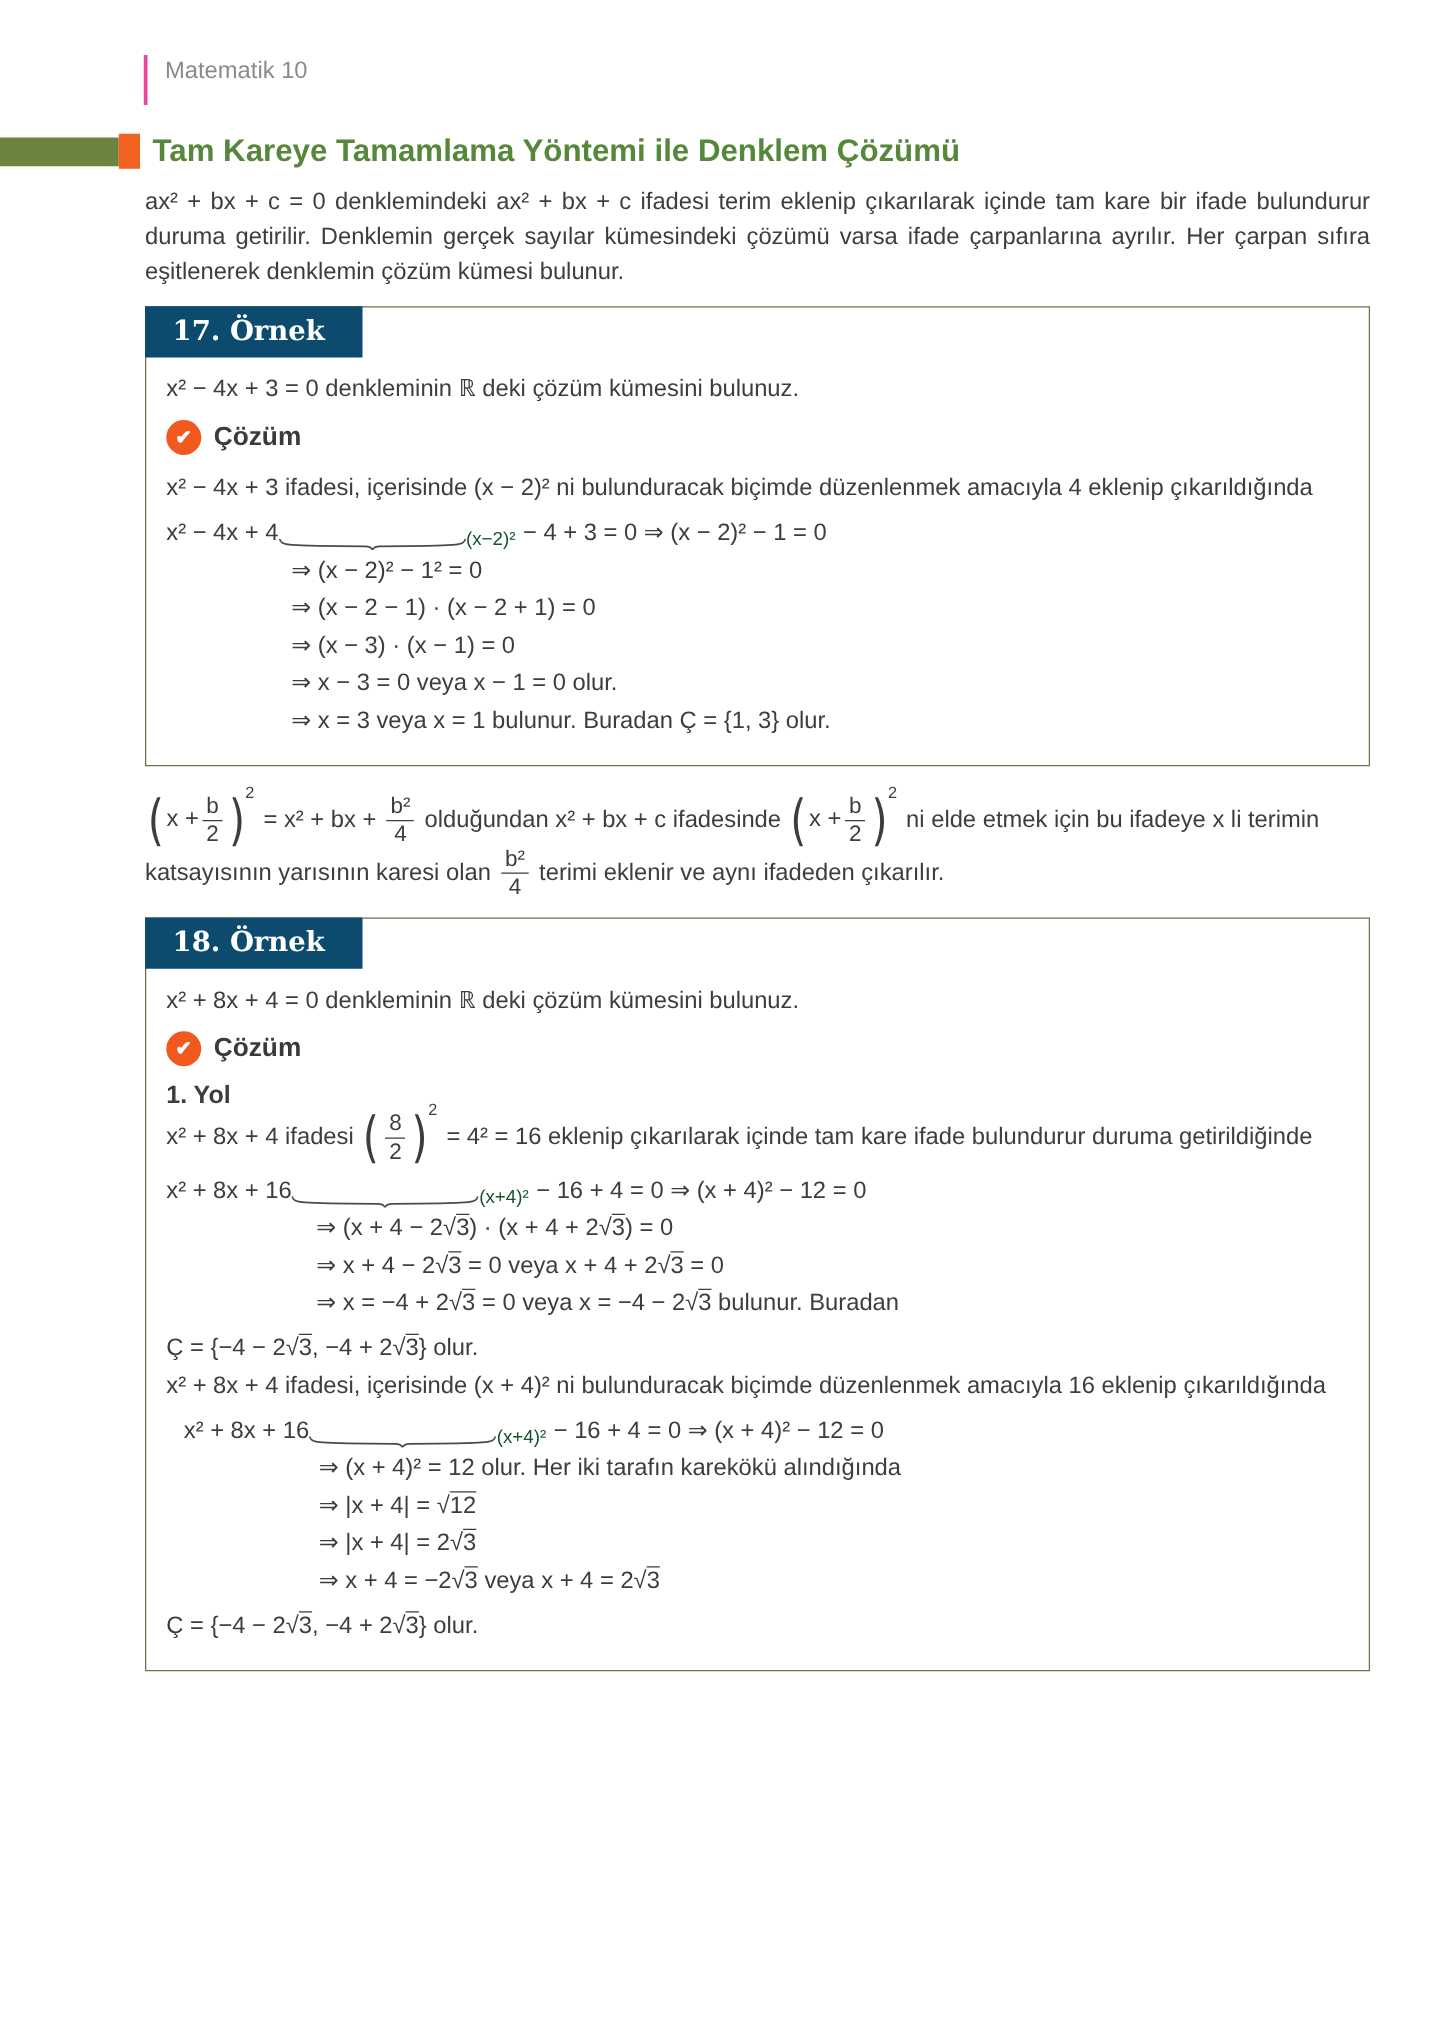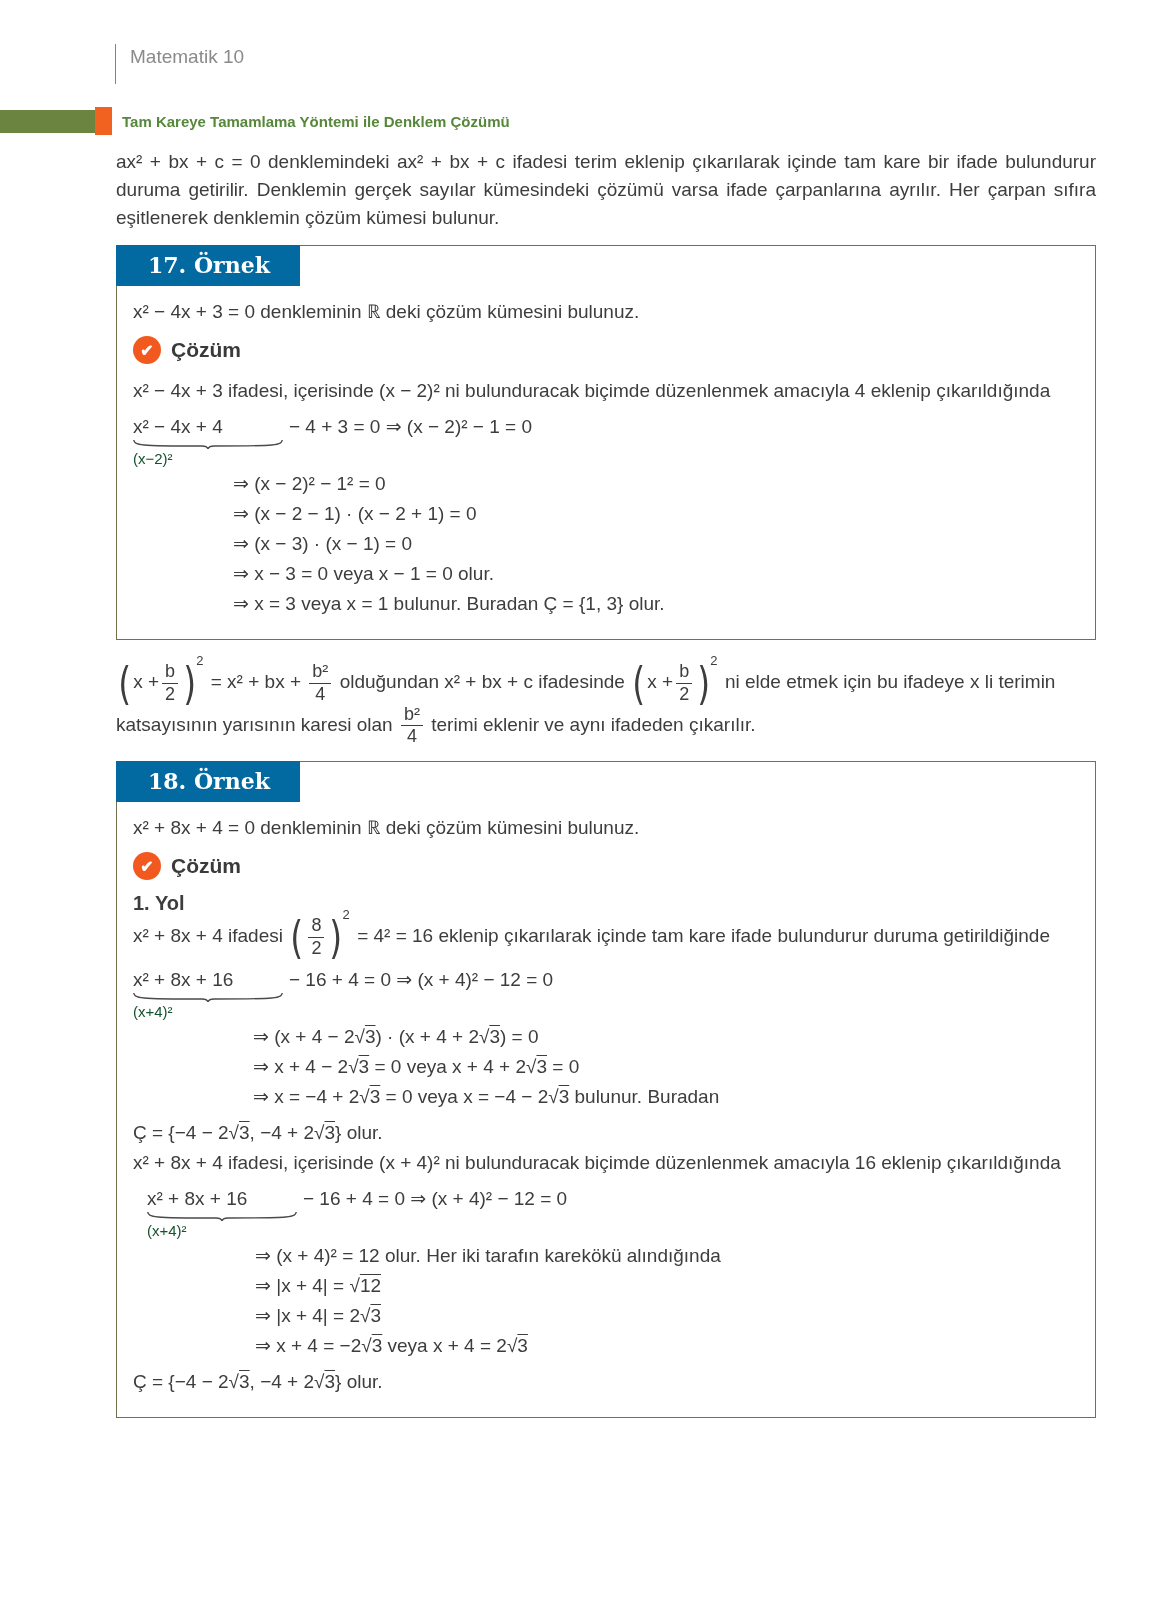--- a/index.html
+++ b/index.html
@@ -8,67 +8,67 @@
     width:1151px; min-height:1624px;
     font-family:"Liberation Sans", sans-serif;
     color:#3d3d3d; font-size:19px;
     position:relative;
   }
   .page { padding:44px 0 0 0; }
 
   
   .runhead {
     margin-left:115px;
-    border-left:1px solid #ec4899;
+    border-left:3px solid #ec4899;
     padding:2px 0 16px 14px;
     color:#8a8a8a; font-size:19px;
   }
 
   
   .titlebar { display:flex; align-items:center; margin-top:22px; height:30px; }
   .bar-olive { width:95px; height:23px; background:#6b8440; }
   .bar-orange { width:17px; height:28px; background:#f1611f; }
   .title {
-    margin-left:10px; color:#56873b; font-size:15px; font-weight:bold;
+    margin-left:10px; color:#56873b; font-size:25px; font-weight:bold;
     font-family:"Liberation Sans", sans-serif;
   }
 
   .content { margin:0 116px; width:980px; }
 
   .intro { margin-top:12px; line-height:28px; text-align:justify; }
 
   
   .example {
     border:1px solid #73714d; margin-top:13px; background:#ffffff;
   }
   .badge {
-    display:inline-block; background:#0369a1; color:#ffffff;
+    display:inline-block; background:#0c4a6e; color:#ffffff;
     font-family:"DejaVu Serif", serif; font-weight:bold; font-size:22px;
-    padding:7px 30px 8px 32px; margin:-1px 0 0 -1px;
+    padding:7px 30px 8px 22px; margin:-1px 0 0 -1px;
   }
   .ex-body { padding:12px 18px 20px 16px; }
 
   .problem { line-height:28px; margin-bottom:10px; }
 
   .solution-head { display:flex; align-items:center; gap:10px; margin:10px 0 12px 0; }
   .check {
     width:28px; height:28px; border-radius:50%;
     background:#f1591e; color:#ffffff;
     display:inline-flex; align-items:center; justify-content:center;
     font-size:16px; font-weight:bold;
   }
   .sol-label { font-weight:bold; font-size:21px; color:#3a3a3a; }
 
   .setup { line-height:30px; margin-bottom:6px; text-align:justify; }
 
   .yol-label { font-weight:bold; font-size:20px; margin-top:16px; }
 
   
   .eqrow { display:flex; align-items:flex-start; margin-top:8px; }
-  .braced { display:inline-flex; flex-direction:column; align-items:flex-start; margin-right:6px; }
+  .braced { display:inline-flex; flex-direction:row; align-items:flex-end; margin-right:6px; }
   .expr { white-space:nowrap; line-height:26px; }
   .brace { width:100%; height:9px; display:block; }
   .blabel { font-size:15px; color:#14532d; margin-top:1px; }
   .rest { white-space:nowrap; line-height:26px; }
 
   .steps > div { line-height:30px; white-space:nowrap; }
   .steps17 { margin-left:100px; margin-top:2px; }
   .steps18a { margin-left:120px; margin-top:2px; }
   .steps18b { margin-left:122px; margin-top:2px; }
   .result-line { margin-top:6px; line-height:30px; font-size:19px; }

